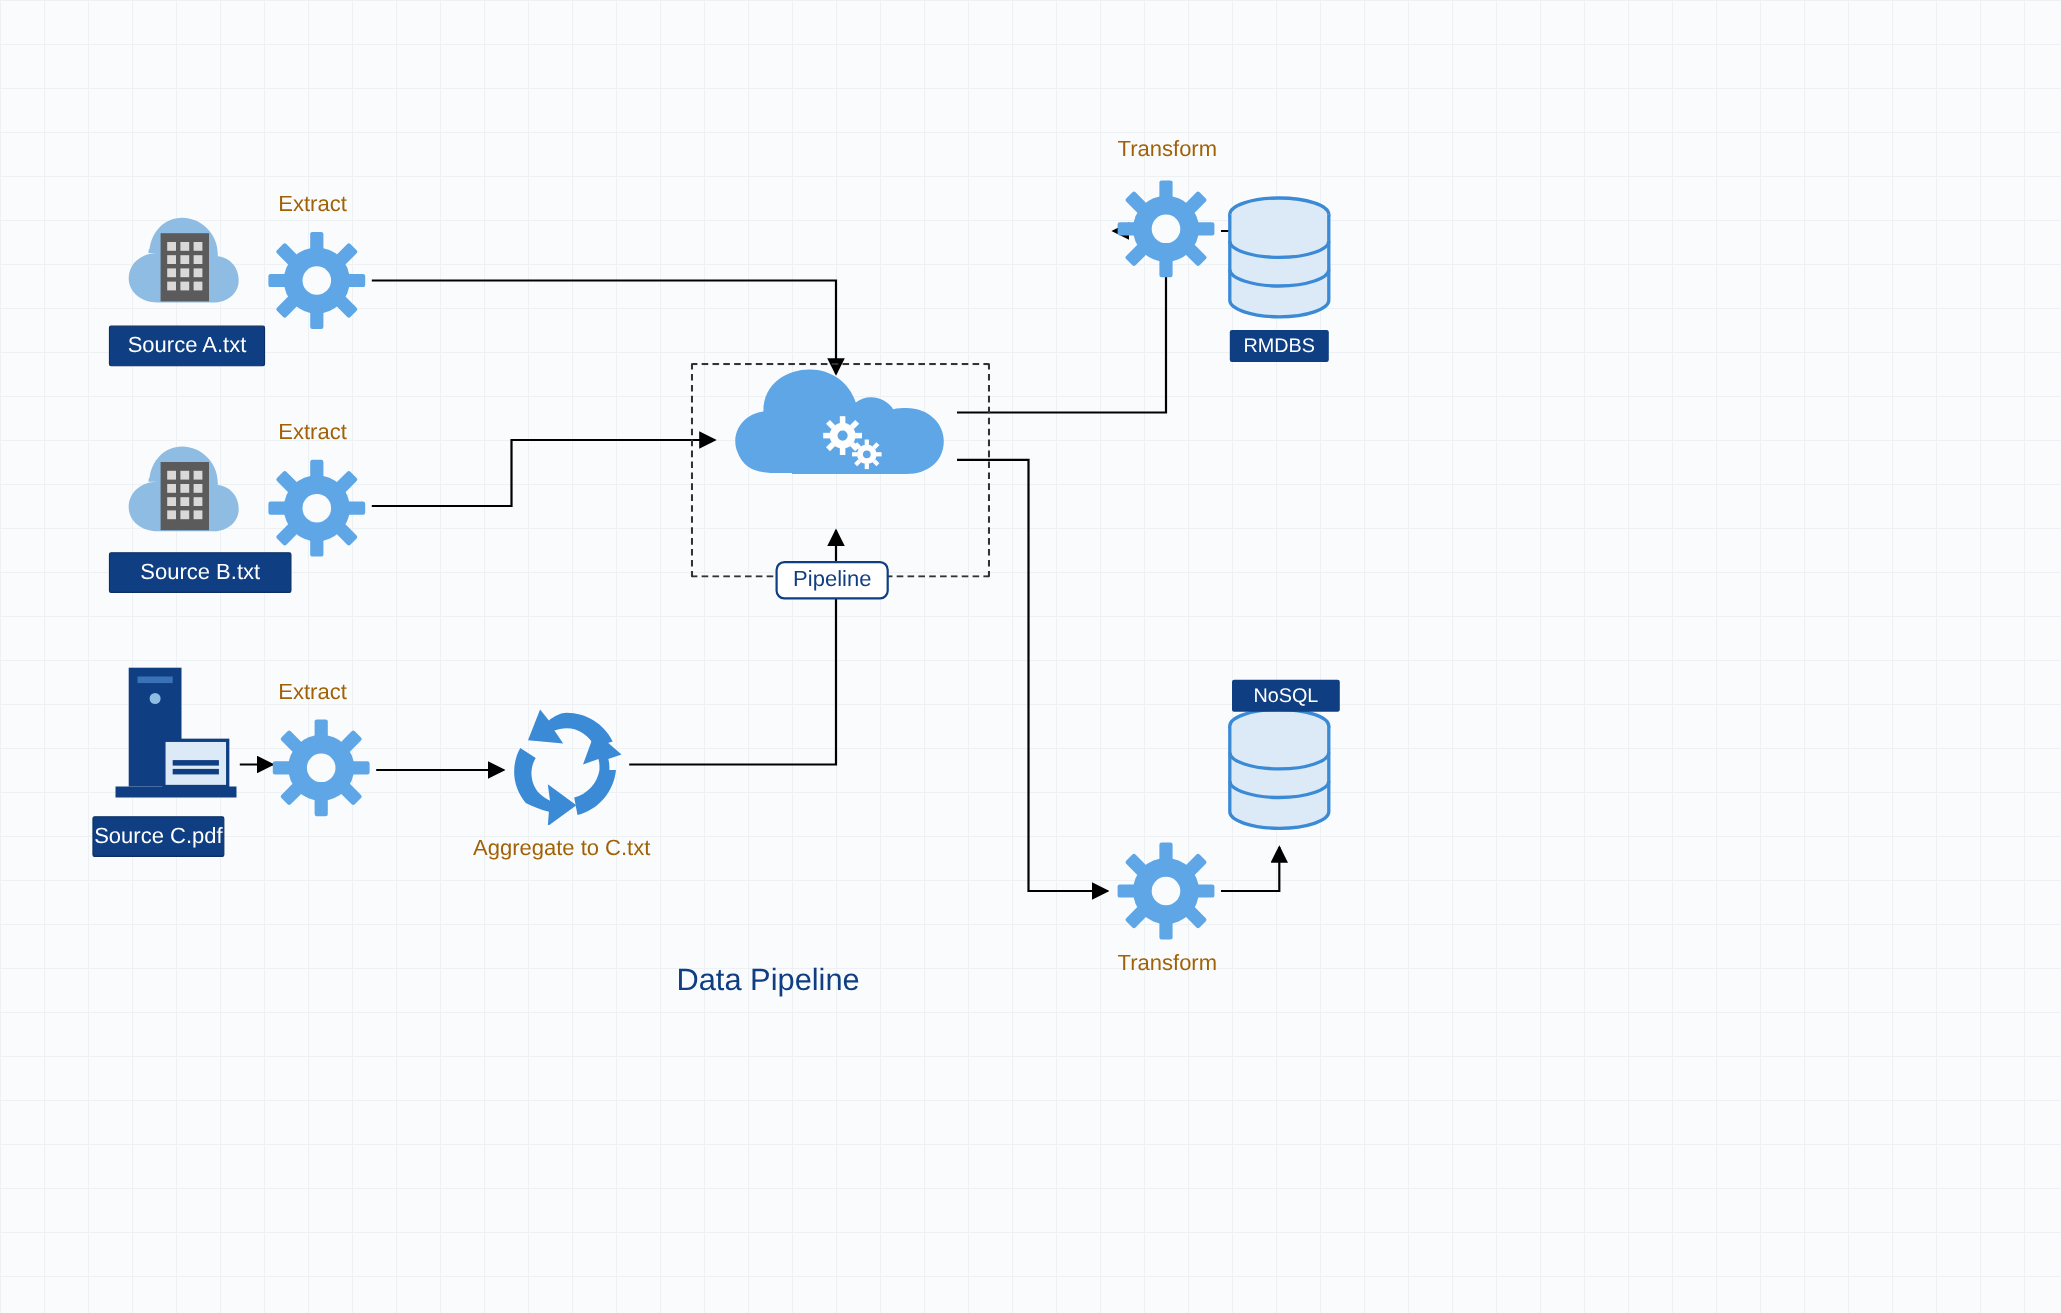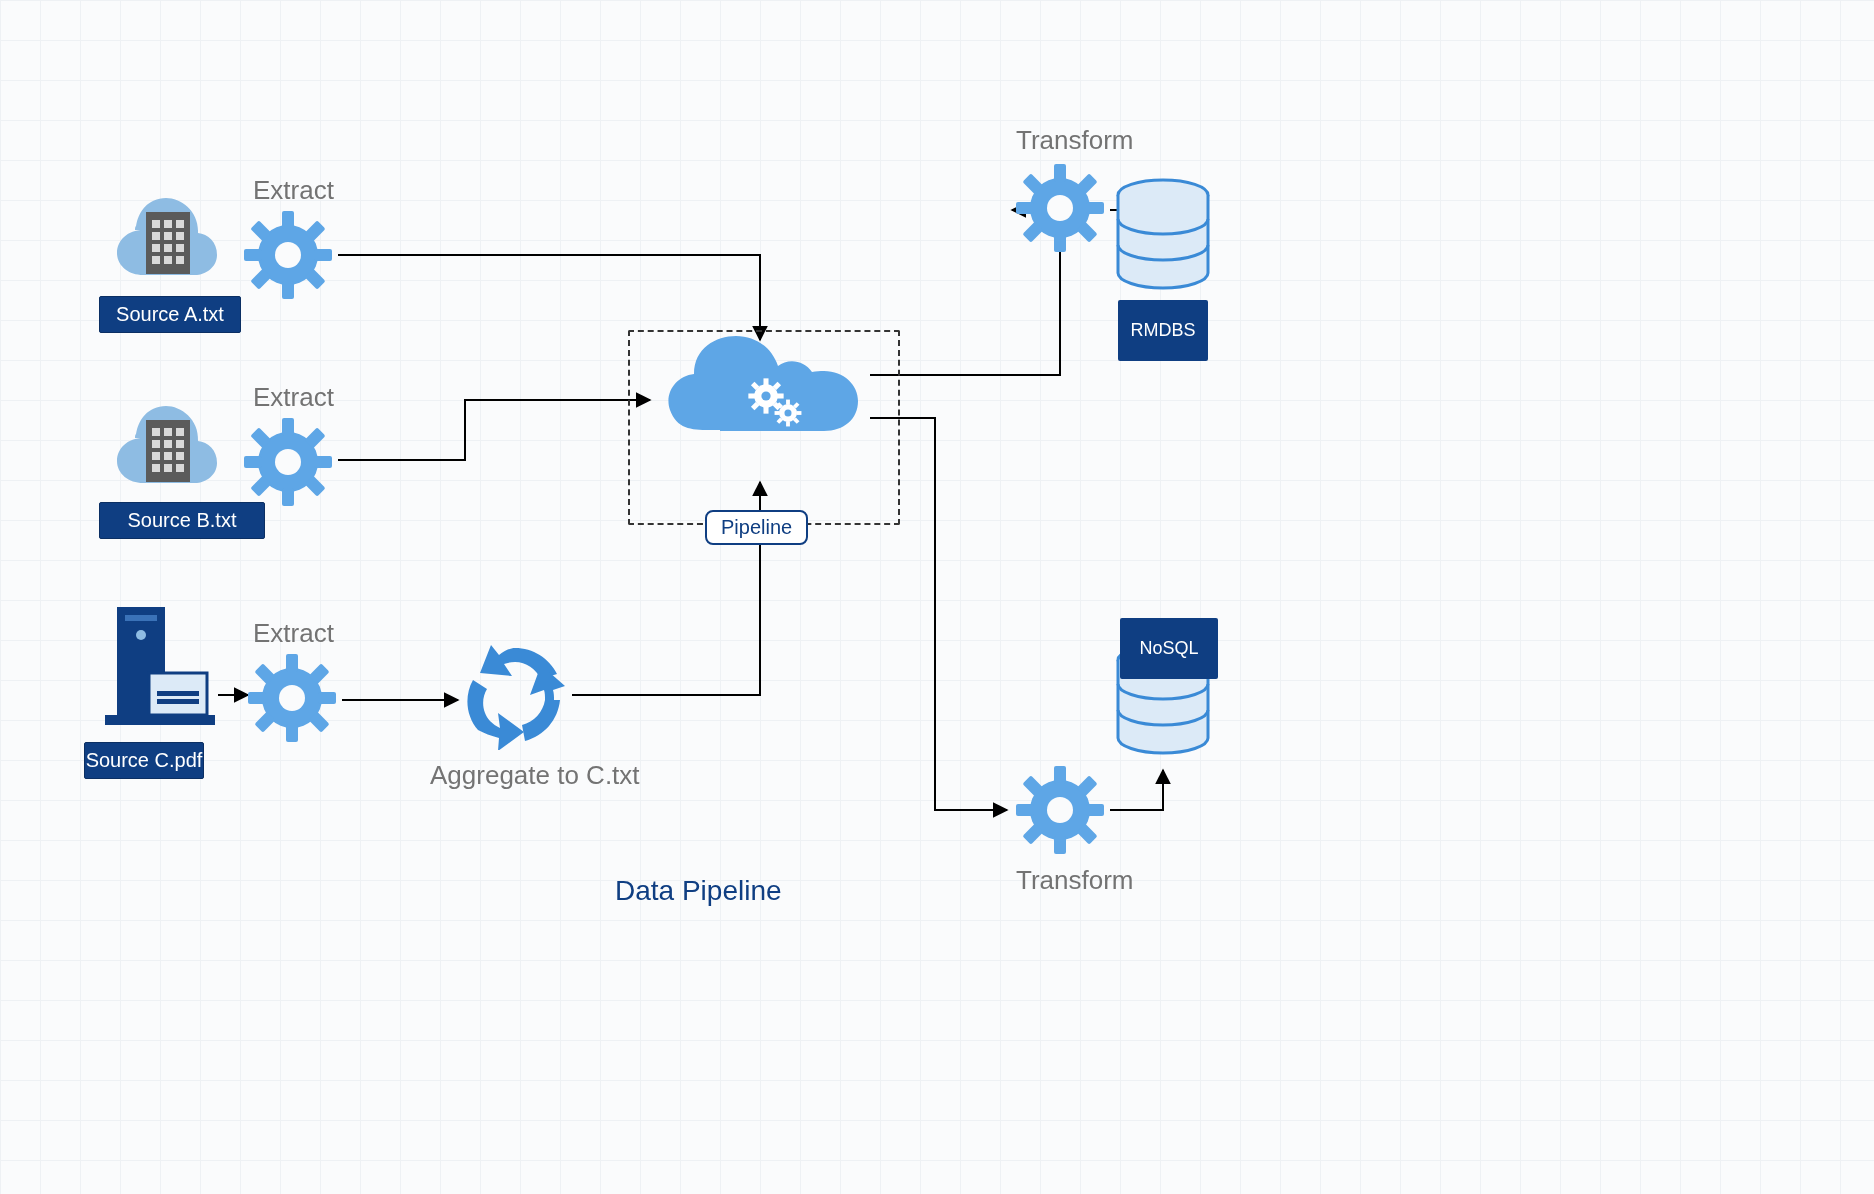--- a/index.html
+++ b/index.html
@@ -8,33 +8,33 @@
     background:#fafbfc;
     background-image:
       linear-gradient(#eef1f4 1px,transparent 1px),
       linear-gradient(90deg,#eef1f4 1px,transparent 1px);
     background-size:40px 40px;
     position:relative;
     color:#0f3e82;
   }
   .canvas{position:relative;width:1874px;height:1194px}
   .node{position:absolute}
-  .label{color:#737373;font-size:26px;font-weight:500;white-space:nowrap}
+  .label{color:#a16207;font-size:20px;font-weight:500;white-space:nowrap}
   .title{position:absolute;left:615px;top:875px;font-size:28px;font-weight:400;color:#0f3e82;white-space:nowrap}
   .src-box{background:#0f3e82;color:#fff;font-size:20px;text-align:center;padding:6px 0;border:1px solid #0b2f63;border-radius:2px}
   .agg-box{position:absolute;background:#fff;border:2px solid #0f3e82;border-radius:8px;color:#0f3e82;font-size:20px;text-align:center;padding:4px 14px}
   .dashbox{position:absolute;border:2px dashed #333;border-radius:2px}
   
   .gear-wrap{width:100px;height:100px}
   .cloud-bld{width:120px;height:120px}
   .server{width:140px;height:150px}
   .cyc{width:110px;height:110px}
   .cloud-proc{width:200px;height:150px}
   .db{width:110px;height:130px}
-  .db-label{background:#0f3e82;color:#fff;font-size:18px;text-align:center;padding:20px 8px;border-radius:2px}
+  .db-label{background:#0f3e82;color:#fff;font-size:18px;text-align:center;padding:4px 8px;border-radius:2px}
   svg{display:block;width:100%;height:100%}
 </style>
 </head>
 <body>
 
 <div class="canvas">
 
   <svg style="position:absolute;left:0;top:0;width:1874px;height:1194px;pointer-events:none">
     <defs>
       <marker id="arw" viewBox="0 0 10 10" refX="9" refY="5" markerWidth="8" markerHeight="8" orient="auto-start-reverse">

